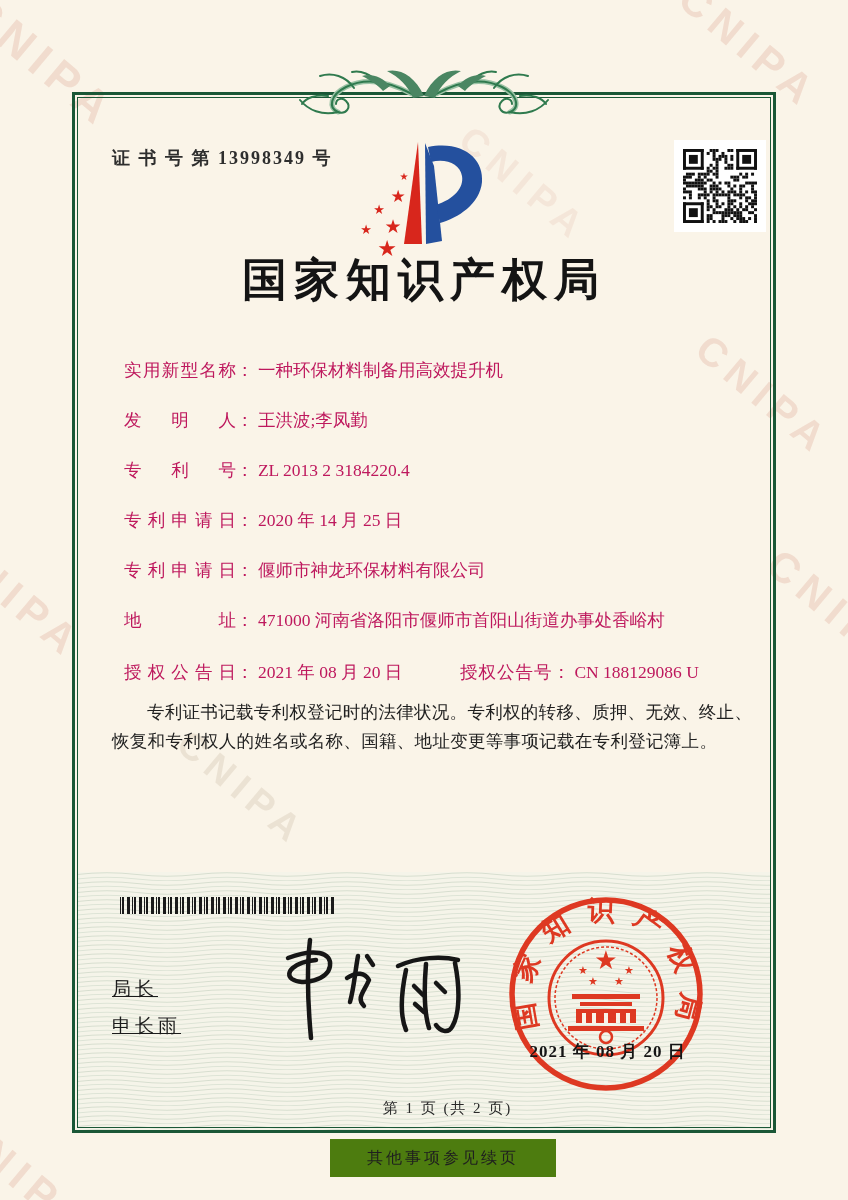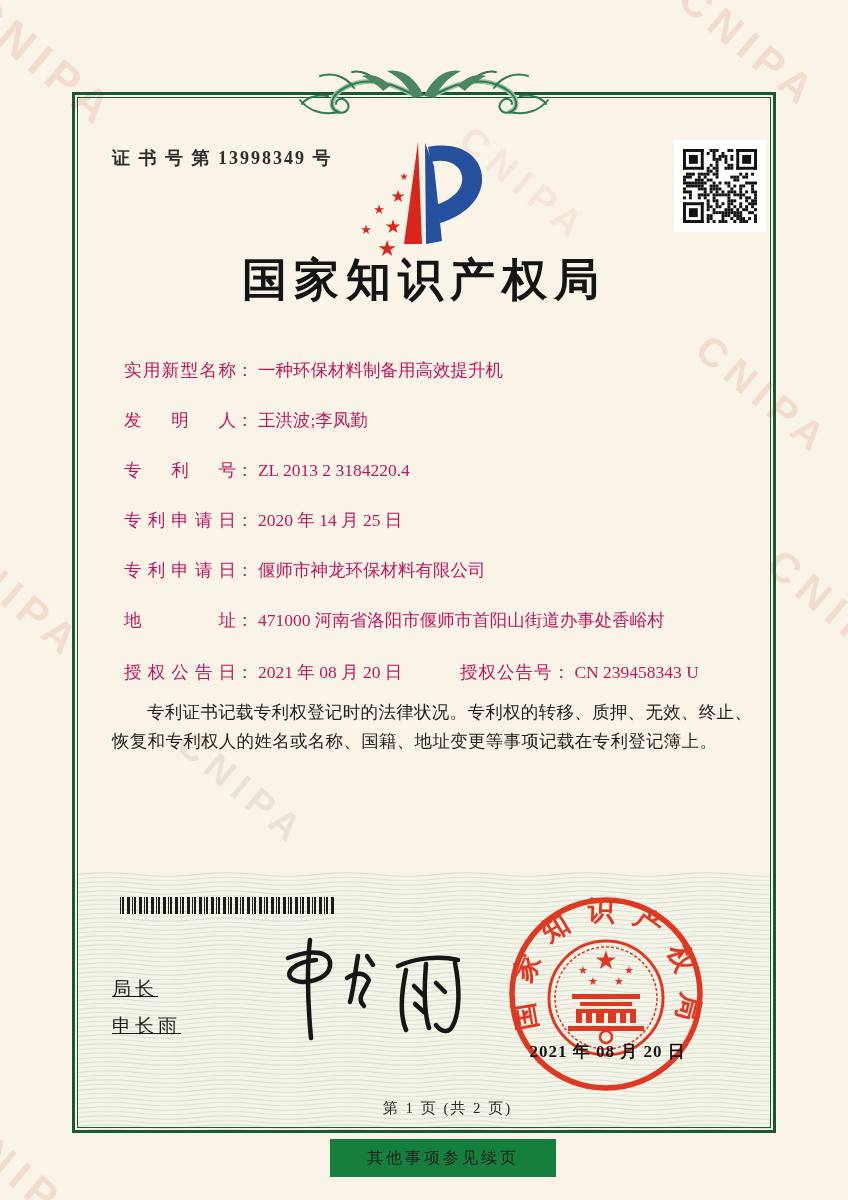--- a/index.html
+++ b/index.html
@@ -43,21 +43,21 @@
   
   #barcode{left:120px;top:897px;}
   .director{left:112px;top:970px;font-family:"Liberation Sans",sans-serif;
             font-size:19px;letter-spacing:4px;line-height:37px;color:#1b1b1b;text-decoration:underline;}
   #signature{left:252px;top:926px;}
   #seal{left:506px;top:894px;opacity:.93;}
   .seal-date{left:515px;top:1040px;width:185px;text-align:center;font-size:17px;
              letter-spacing:1px;color:#151515;font-weight:bold;}
   .page-num{left:72px;right:72px;top:1099px;text-align:center;font-size:15px;
             letter-spacing:2px;color:#2a2a2a;padding-left:47px;}
-  .cont-box{left:330px;top:1139px;width:226px;height:38px;background:#15803d;
+  .cont-box{left:330px;top:1139px;width:226px;height:38px;background:#4d7c0f;
             text-align:center;line-height:38px;font-size:16px;letter-spacing:3px;color:#1f1f1f;}
 </style>
 </head>
 <body>
 
 <div class="wm w1">CNIPA</div>
 <div class="wm w2">CNIPA</div>
 <div class="wm w3">CNIPA</div>
 <div class="wm w4">CNIPA</div>
 <div class="wm w5">CNIPA</div>
@@ -380,21 +380,21 @@
 </div>
 <div class="frow r6">
   <span class="flabel">地址</span><span>：</span>
   <span>471000 河南省洛阳市偃师市首阳山街道办事处香峪村</span>
 </div>
 <div class="frow r7">
   <span class="flabel">授权公告日</span><span>：</span>
   <span>2021 年 08 月 20 日</span>
   <span class="grant2">
     <span class="glabel">授权公告号</span><span>：</span>
-    <span>CN 239458343 U</span>
+    <span>CN 188129086 U</span>
   </span>
 </div>
 
 <div class="abs body-text">
   <p>专利证书记载专利权登记时的法律状况。专利权的转移、质押、无效、终止、恢复和专利权人的姓名或名称、国籍、地址变更等事项记载在专利登记簿上。</p>
 </div>
 
 <svg id="barcode" class="abs" width="216" height="17">
     <rect x="0" y="0" width="1" height="17" fill="#1a1a1a"></rect>
     <rect x="2" y="0" width="2" height="17" fill="#1a1a1a"></rect>

